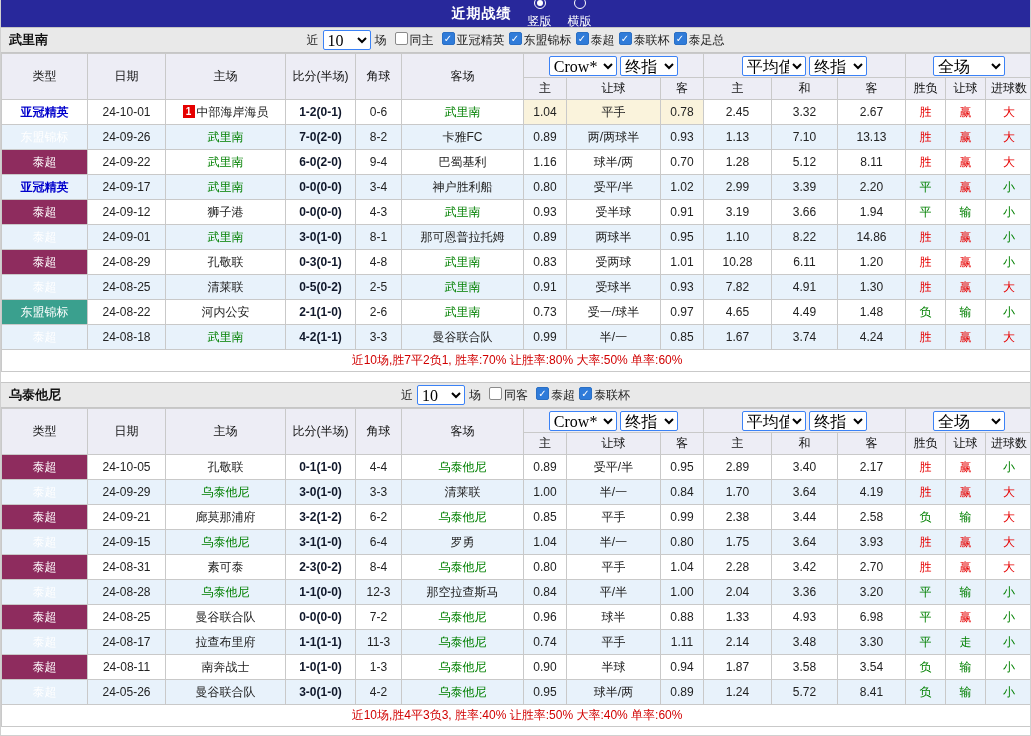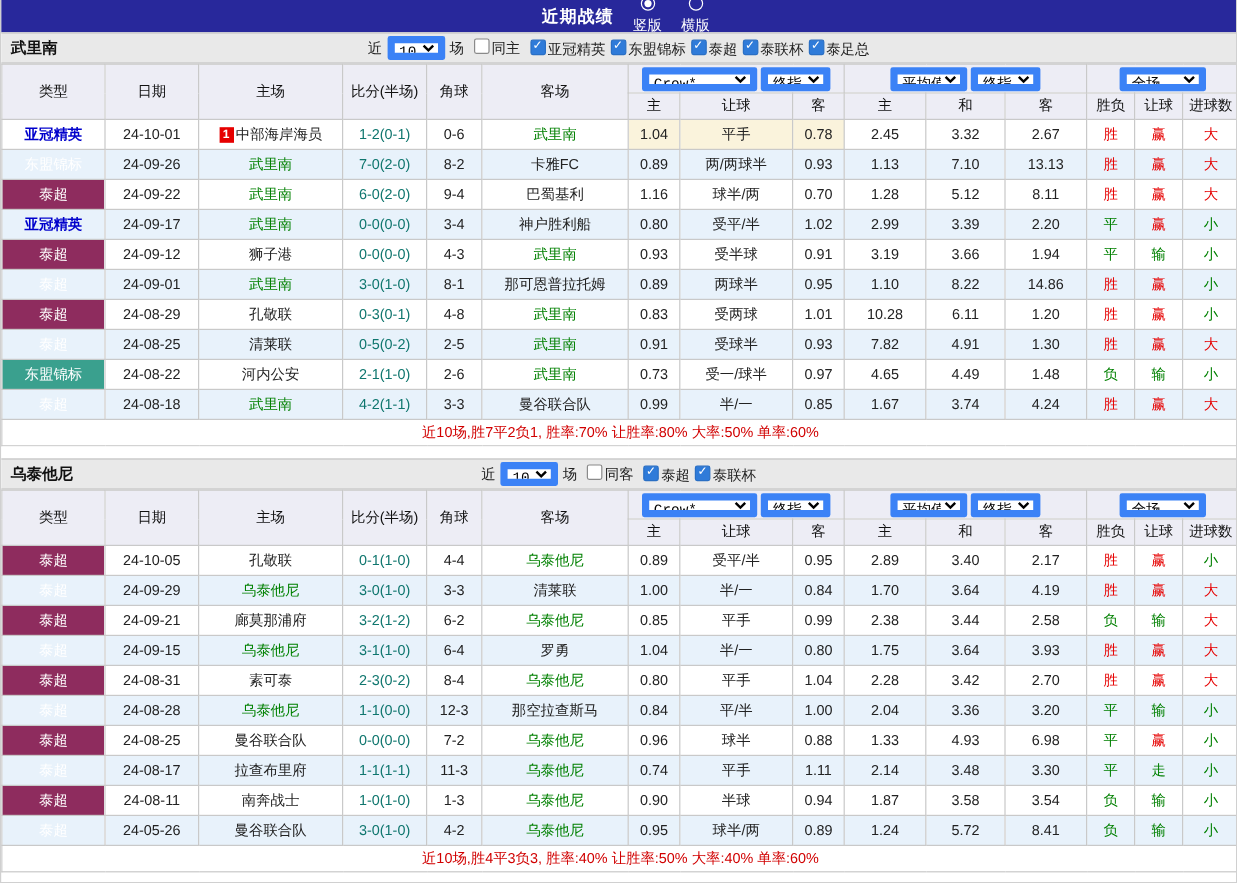--- a/index.html
+++ b/index.html
@@ -15,23 +15,23 @@
   .titlebar { height:27px; background:#28289b; display:flex; align-items:center; justify-content:center; gap:16px; color:#fff; }
   .titlebar .title { font-weight:bold; font-size:14px; letter-spacing:1px;margin-left:12px; }
   .radio-opt { display:inline-flex; align-items:center; gap:4px; cursor:pointer; font-size:12px;flex-direction:column; }
   .radio { width:12px; height:12px; border:1px solid #fff; border-radius:50%; display:inline-block; position:relative; }
   .radio.checked::after { content:""; position:absolute; left:2px; top:2px; right:2px; bottom:2px; background:#fff; border-radius:50%; }
 
   
   .secbar { height:26px; background:#e9e9e9; border-top:1px solid #c6c6c6; border-bottom:1px solid #c6c6c6; position:relative; display:flex; align-items:center; justify-content:center; }
   .secbar .team { position:absolute; left:8px; font-weight:bold; font-size:13px; color:#111; }
   .filters { display:flex; align-items:center; gap:4px; }
-  select { font-size:12px; height:20px; border:6px solid #3b82f6; background:#fff; font-family:Liberation Mono, monospace; border-radius:2px; }
+  select { font-size:16px; height:20px; border:1px solid #3b82f6; background:#fff; font-family:Liberation Serif, serif; border-radius:2px; }
   .sel-recent { width:48px; }
-  .sel-company { width:96px; }
+  .sel-company { width:68px; }
   .sel-final { width:58px; }
   .sel-avg { width:64px; }
   .sel-scope { width:72px; }
   .cb-opt { display:inline-flex; gap:2px; cursor:pointer; margin-left:4px; }
   .cb { width:13px; height:13px; border:1px solid #8a8a8a; border-radius:2px; background:#fff; display:inline-flex; align-items:center; justify-content:center; }
   .cb.checked { background:#2f7bd9; border-color:#2a6fc4; }
   .cb.checked::after { content:"\2713"; color:#fff; font-size:10px; font-weight:bold; line-height:1; }
 
   
   table.grid { width:100%; border-collapse:collapse; table-layout:fixed; }
@@ -39,21 +39,21 @@
   .grid thead th { background:#ededf5; font-weight:normal; color:#111; }
   .grid .hdr-top th { height:24px; }
   .grid .hdr-sub th { height:22px; }
   .grid tbody td { height:25px; background:#fff; }
   .grid tr.alt td { background:#e8f2fb; }
   .grid td.lg-thai { background:#8e2c5e; color:#fff; }
   .grid td.lg-asean { background:#3aa08e; color:#fff; }
   .grid td.lg-afc { color:#0000cc; font-weight:bold; }
   .grid td.hl { background:#faf3dc; }
   .tm-focus { color:#008000; }
-  .score { color:#0f766e; }
+  .score { color:#0f172a;font-weight:bold; }
   .res-red { color:#e60000; }
   .res-green { color:#008000; }
   .badge { display:inline-block; background:#e60000; color:#fff; font-size:10px; font-weight:bold; line-height:13px; min-width:12px; margin-right:2px; vertical-align:1px; }
   .grid td.summary { height:22px; background:#fff; color:#d10000; border-left:1px solid #c9c9c9; border-right:1px solid #c9c9c9; }
   .gap { height:10px; background:#fff; }
 </style>
 </head>
 <body>
 
 <div class="page">

